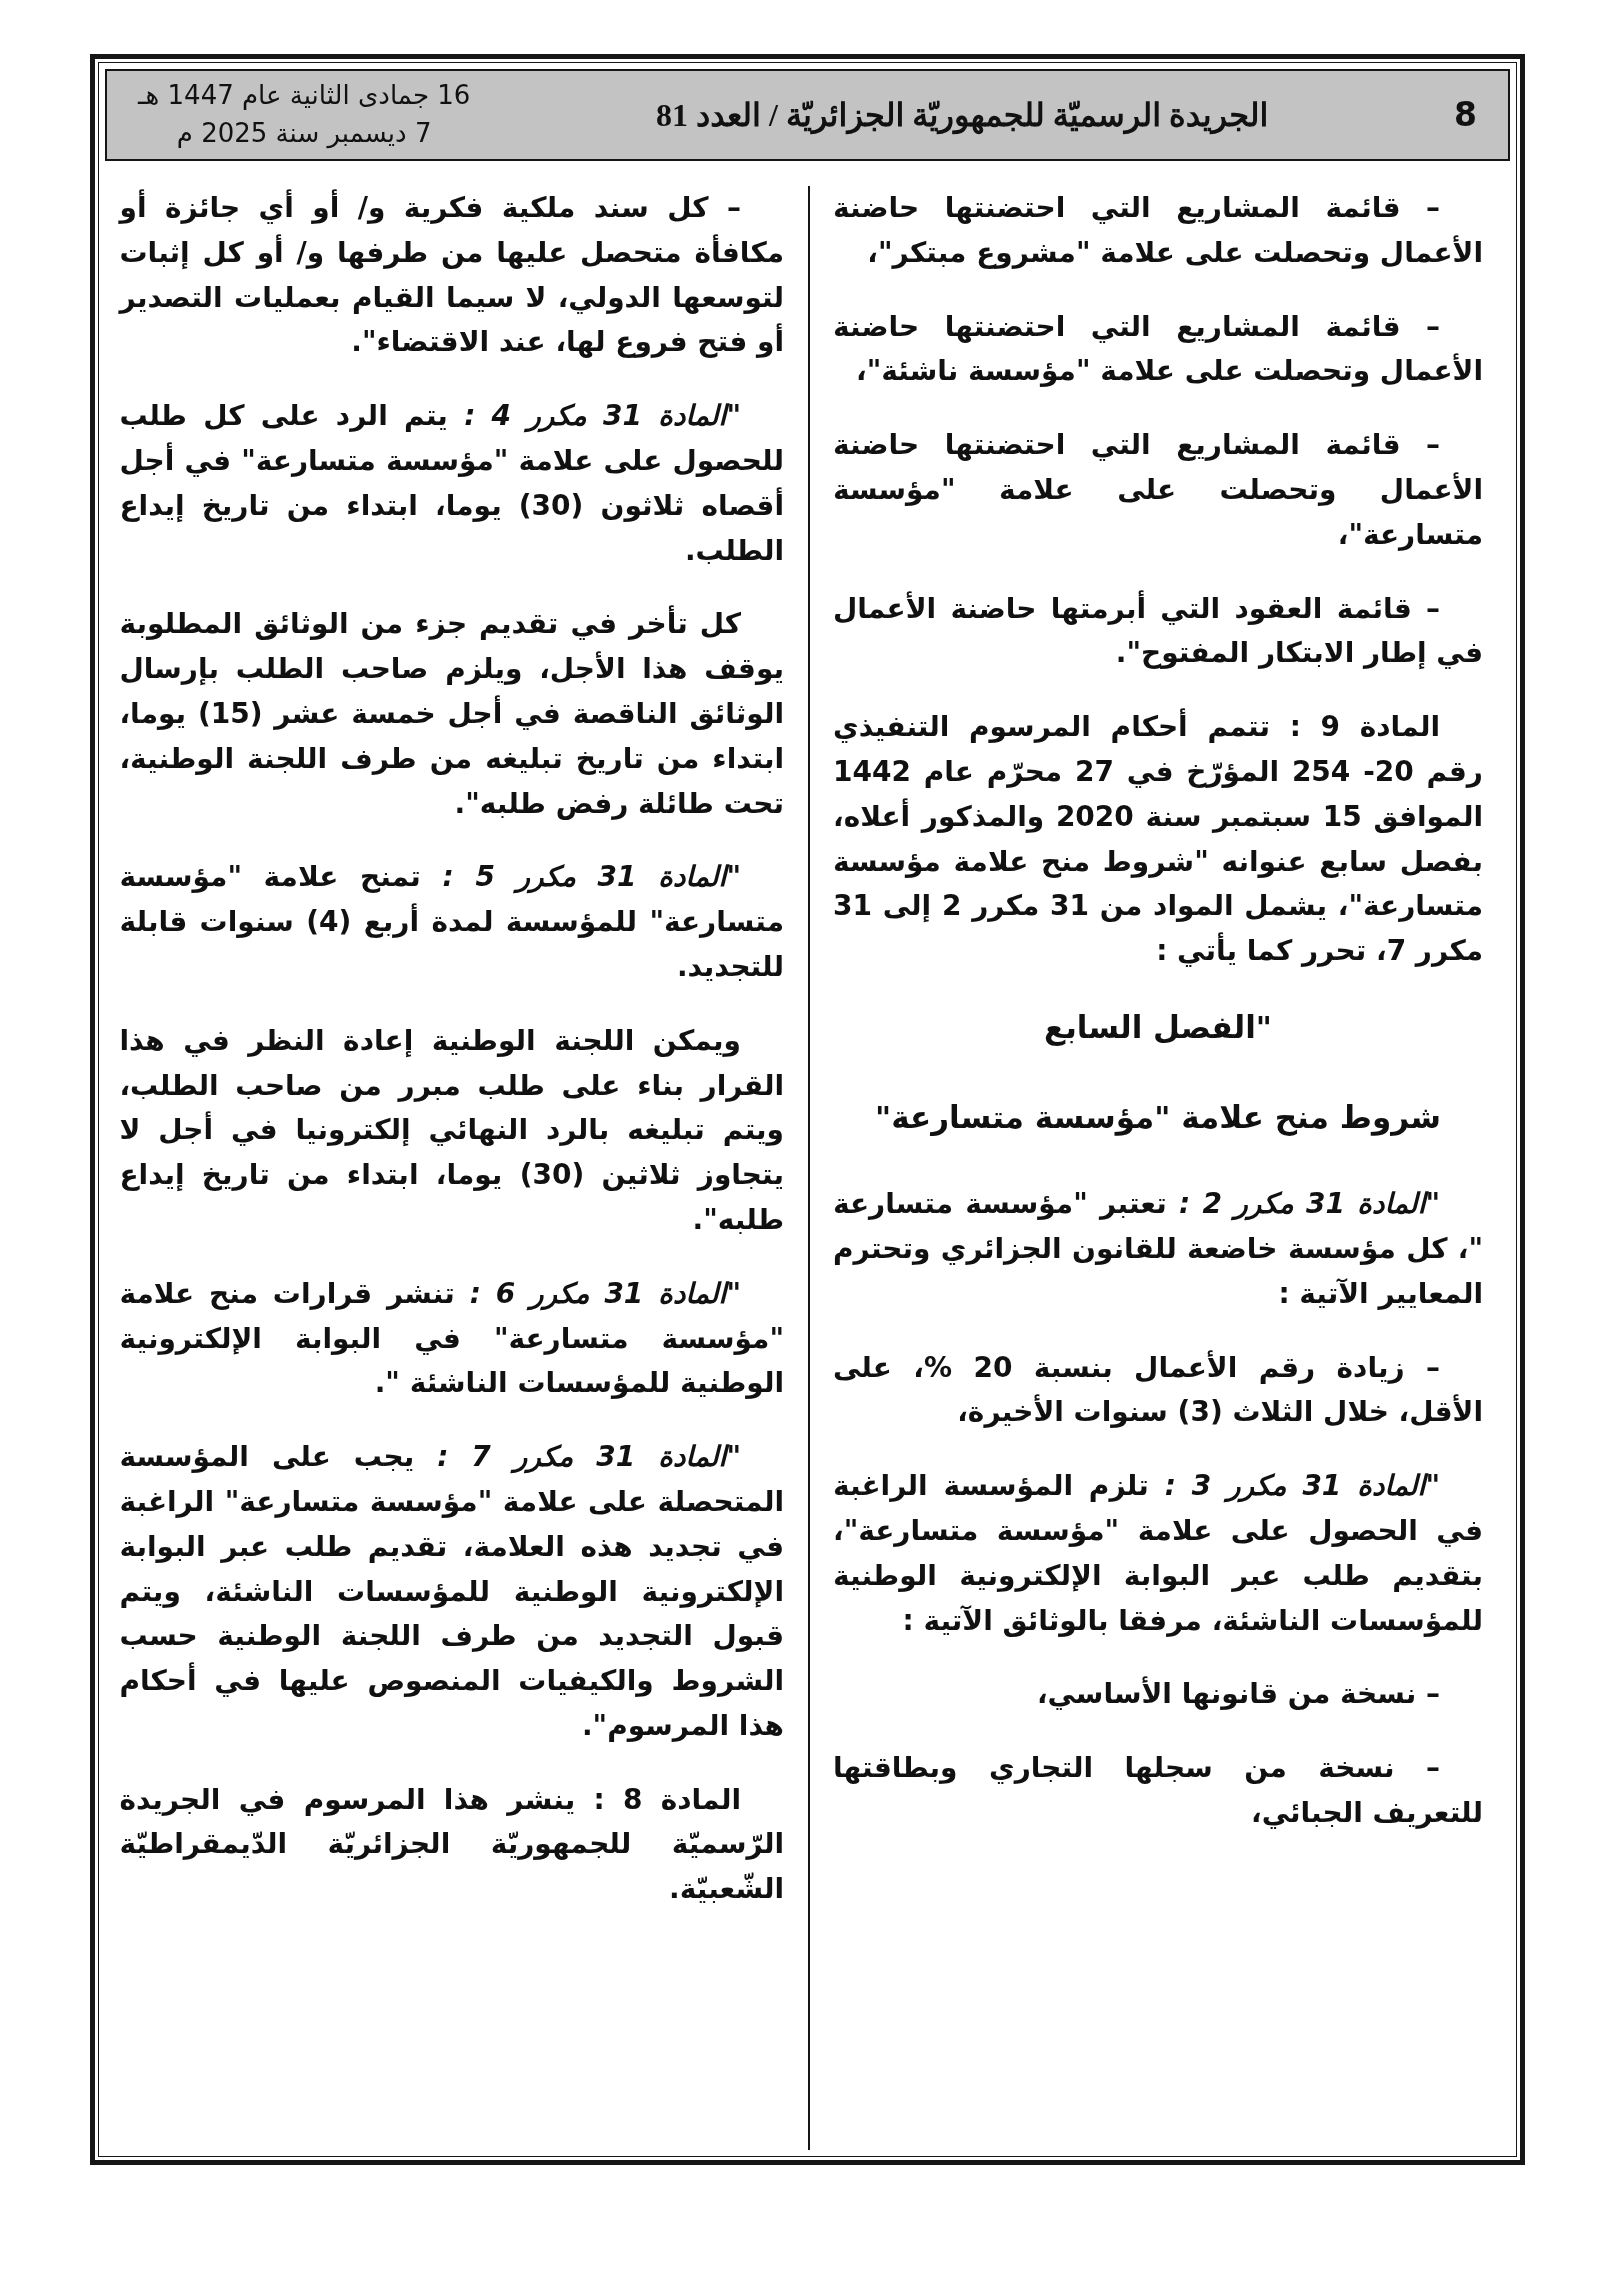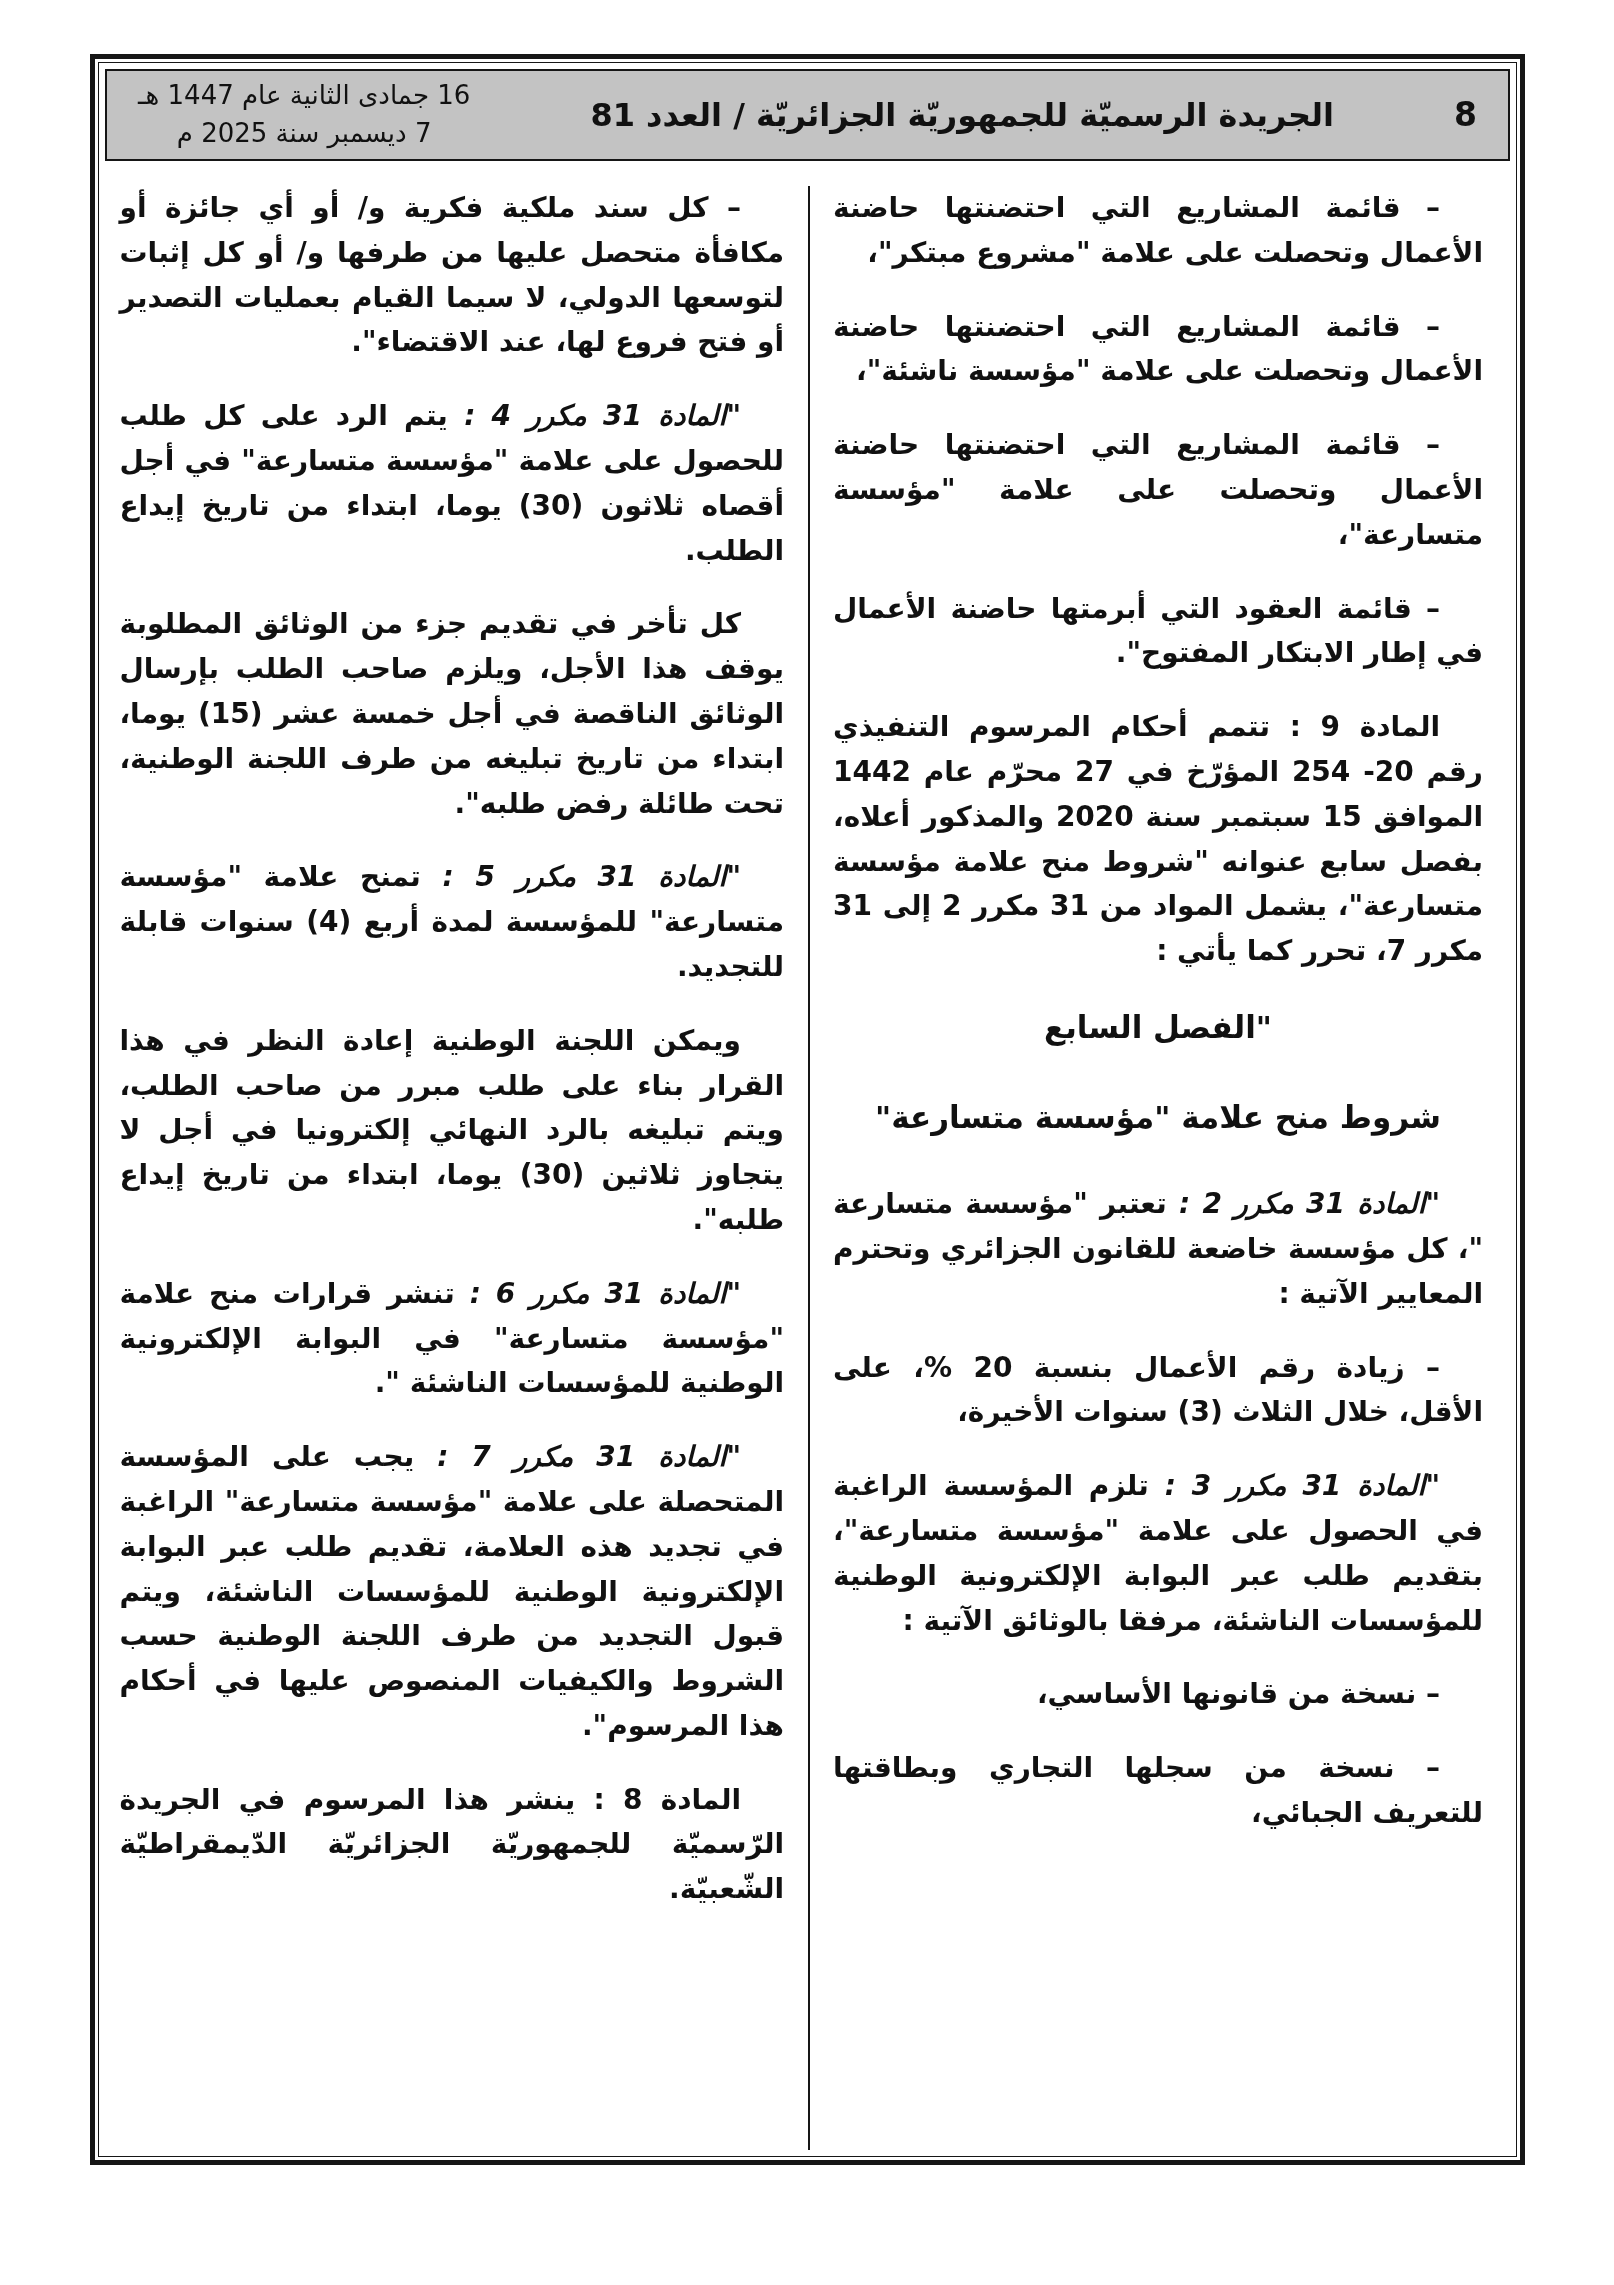--- a/index.html
+++ b/index.html
@@ -14,21 +14,21 @@
   .frame-inner{
     position:absolute;inset:2.7px;border:1.8px solid #161616;
     display:flex;flex-direction:column;box-sizing:border-box;
   }
   .masthead{
     margin:6.3px 6.3px 0;background:#c3c3c3;border:2.7px solid #161616;
     height:92px;display:flex;direction:rtl;align-items:center;
     box-sizing:border-box;padding:0 31px;flex:0 0 auto;
   }
   .page-number{font-size:33px;font-weight:700;}
-  .journal-title{flex:1;text-align:center;font-size:32px;font-weight:700;}
+  .journal-title{flex:1;text-align:center;font-size:32px;font-weight:700;font-family:Liberation Serif, serif;}
   .date-block{font-size:26px;font-weight:400;text-align:center;line-height:1.45;white-space:nowrap;}
   .columns{
     flex:1 1 auto;display:flex;direction:rtl;margin:0 6.3px 6.3px;
     padding-top:25px;overflow:hidden;
   }
   .col{width:50%;box-sizing:border-box;}
   .col-right{padding:0 27px 0 23.5px;border-left:2.7px solid #161616;}
   .col-left{padding:0 23.5px 0 14.5px;}
   .para{
     margin:0 0 29px;font-size:28px;font-weight:700;line-height:1.6;

